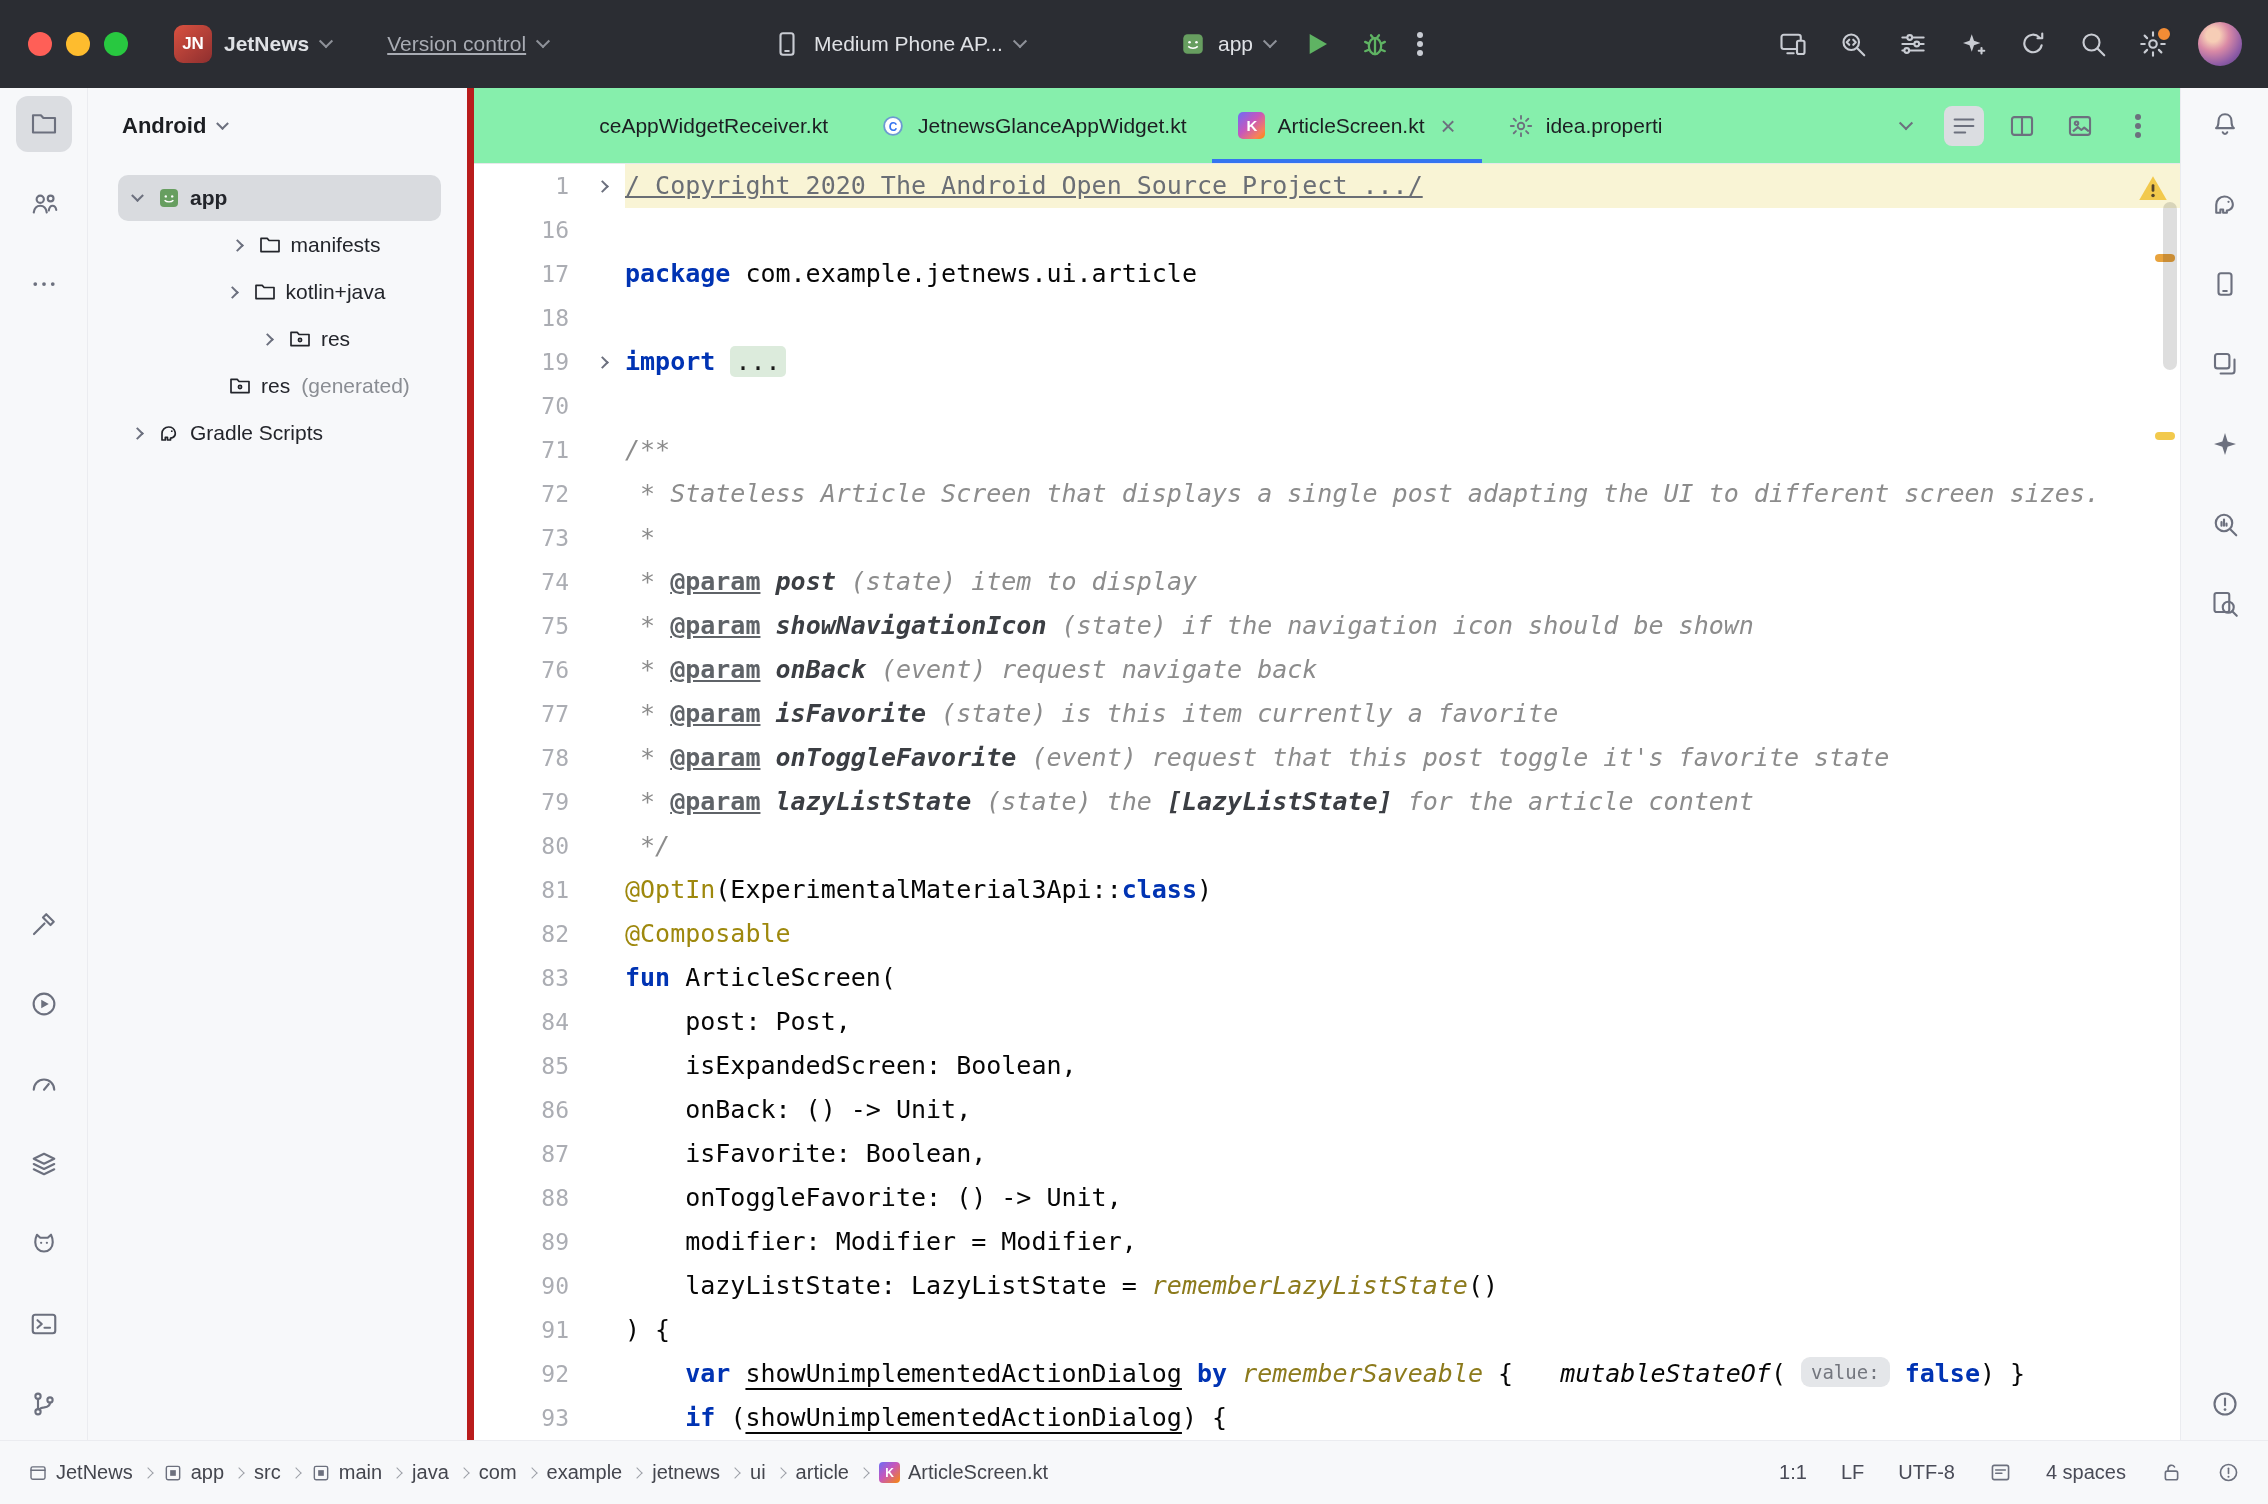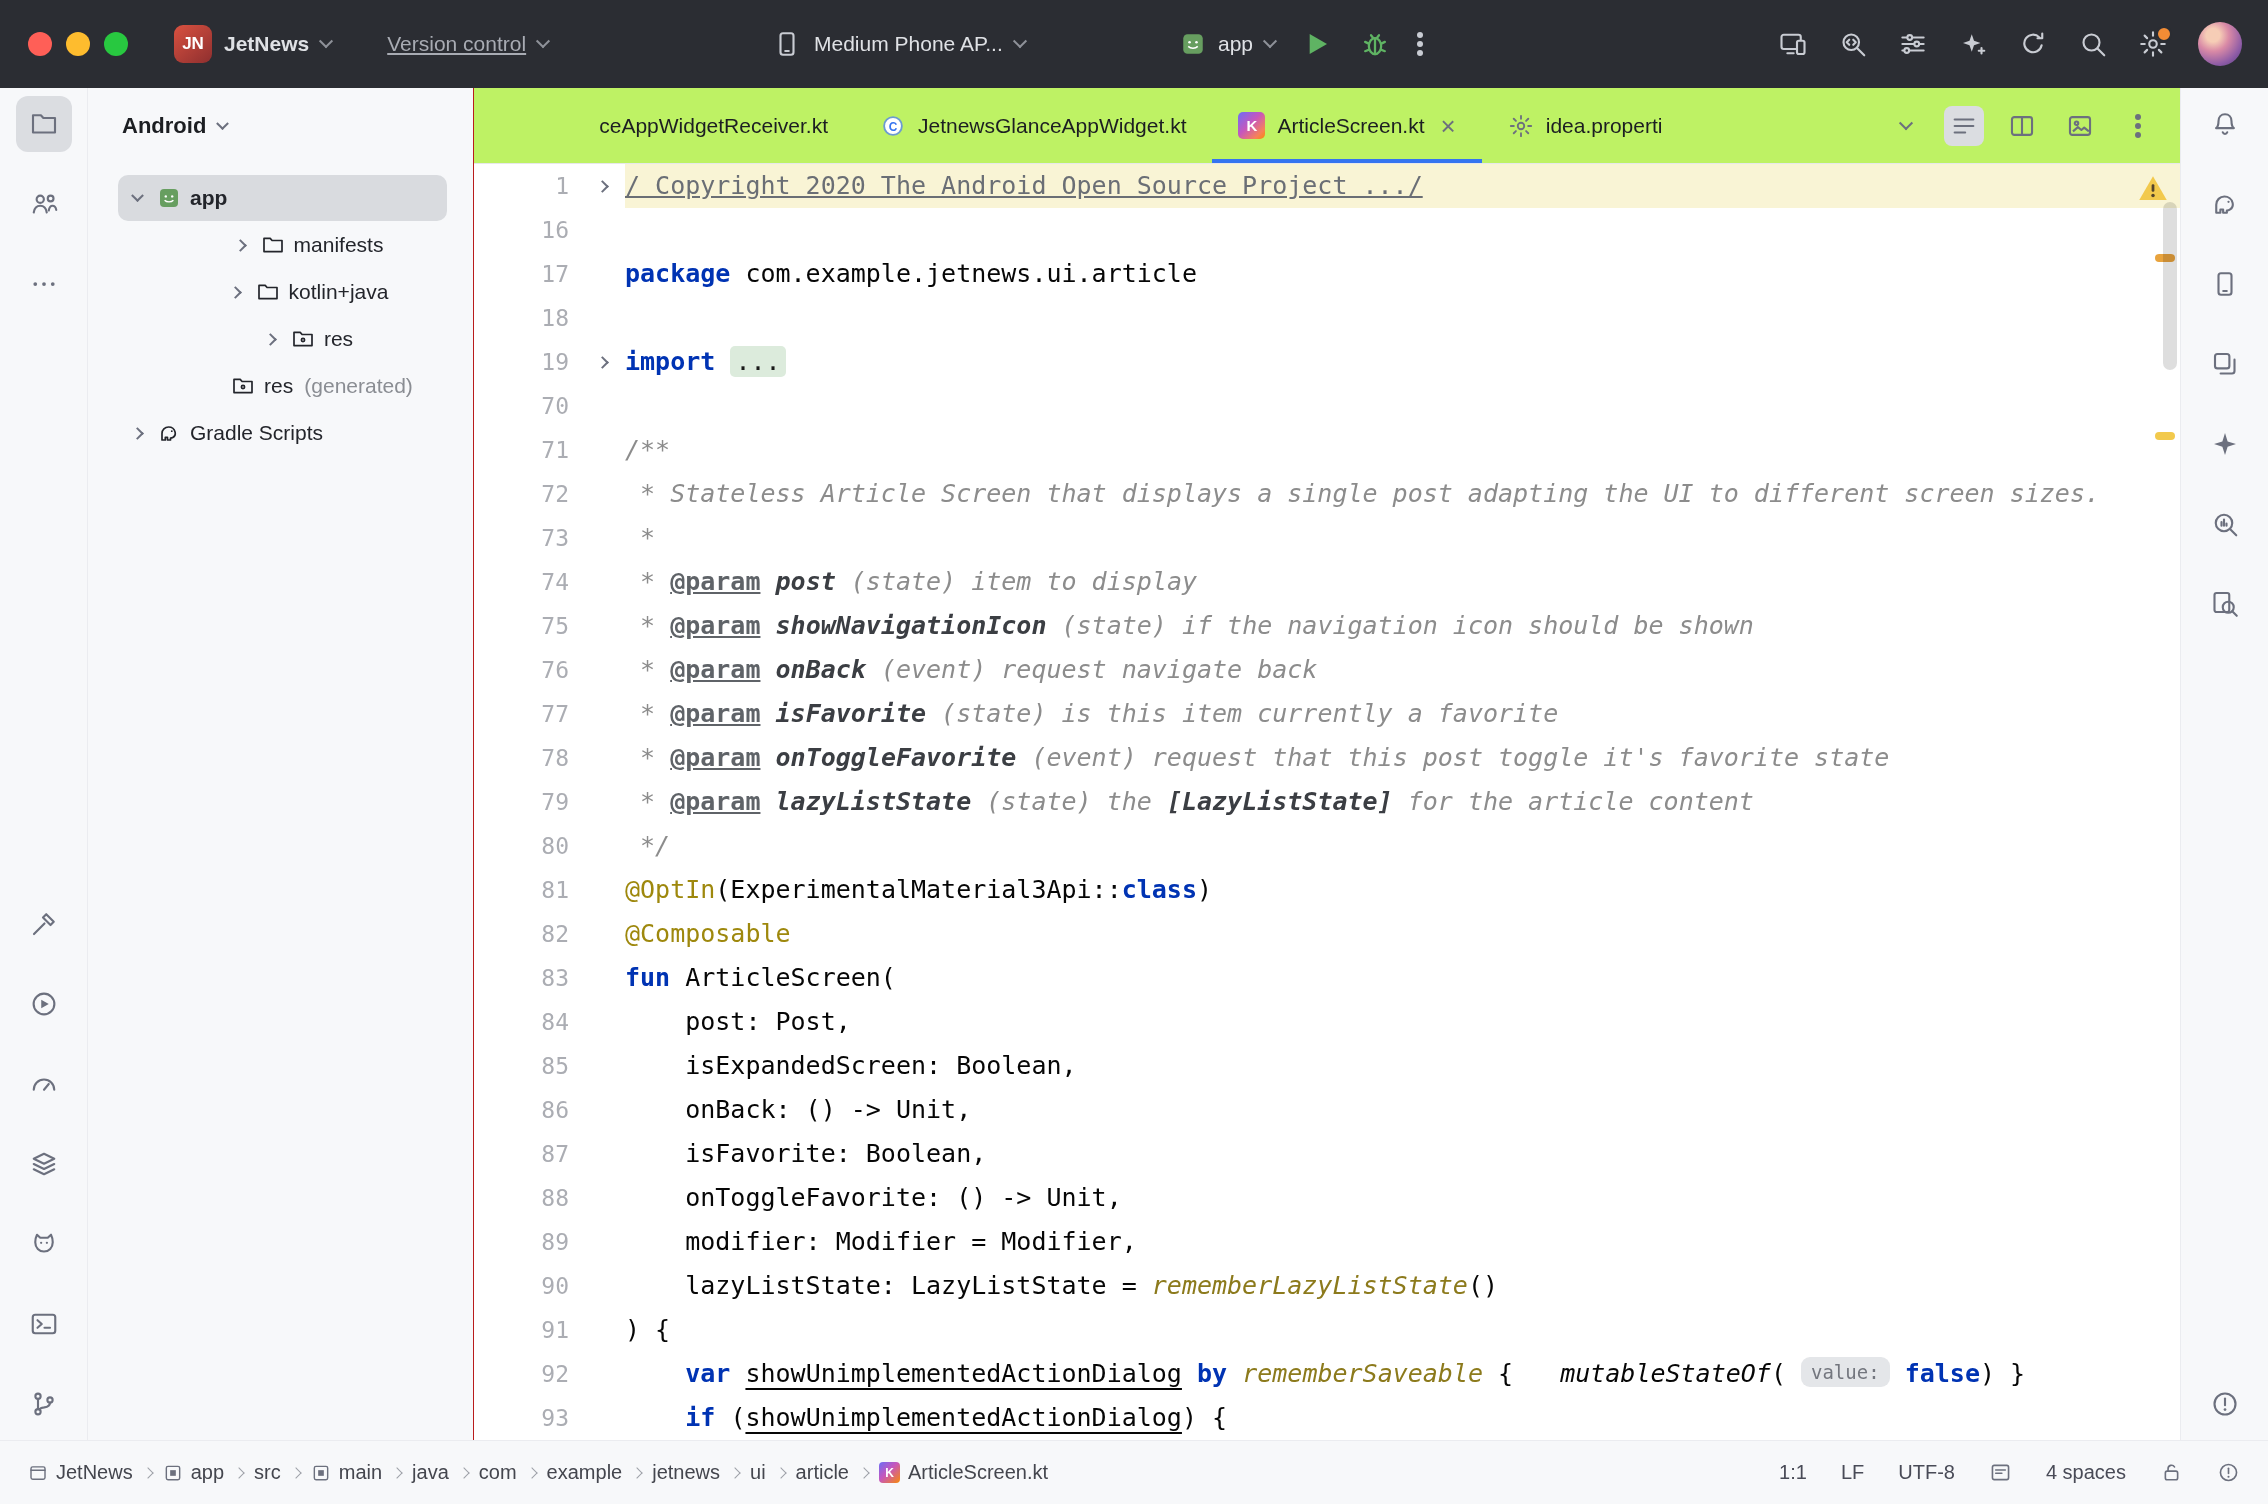--- a/index.html
+++ b/index.html
@@ -42,37 +42,37 @@
   .strip { width: 88px; flex: none; background: #F7F8FA; display: flex; flex-direction: column;
     align-items: center; gap: 24px; padding: 8px 0; }
   .strip-left { border-right: 1px solid #EBECF0; }
   .strip-right { border-left: 1px solid #EBECF0; }
   .strip-btn { width: 56px; height: 56px; border-radius: 12px; display: flex; align-items: center;
     justify-content: center; color: #6C707E; flex: none; }
   .strip-btn svg { width: 30px; height: 30px; }
   .strip-btn.selected { background: #DBDDE1; }
   .strip-btn.push { margin-top: auto; }
 
-  .project-panel { width: 386px; flex: none; background: #F7F8FA; border-right: 1px solid #b91c1c; }
+  .project-panel { width: 386px; flex: none; background: #F7F8FA; border-right: 7px solid #b91c1c; }
   .panel-header { height: 76px; display: flex; align-items: center; gap: 12px; padding-left: 34px;
     font-size: 22px; font-weight: 700; color: #1C1E22; }
   .panel-header .chev { width: 9px; height: 9px; color: #6C707E; }
   #tree { padding-top: 10px; }
   .tree-row { height: 46px; margin: 1px 26px 1px 30px; border-radius: 10px; display: flex; align-items: center;
     gap: 9px; font-size: 21px; color: #23252B; padding-left: 8px; }
   .tree-row.selected { background: var(--selection-bg, #D9DBDF); }
   .tree-row.depth1 { padding-left: 48px; justify-content: center; }
   .tree-chev { width: 22px; display: flex; justify-content: center; color: #6C707E; flex: none; }
   .tree-chev .chev { width: 9px; height: 9px; }
   .tree-icn { display: flex; flex: none; }
   .tree-icn svg { width: 24px; height: 24px; }
   .tree-label.bold { font-weight: 700; }
   .tree-suffix { color: #8A8D93; margin-left: 2px; }
 
-  .editor-col { flex: 1; display: flex; flex-direction: column; min-width: 0; background: #bef264; }
+  .editor-col { flex: 1; display: flex; flex-direction: column; min-width: 0; background: #86efac; }
 
   
   .tabbar { height: 76px; flex: none; display: flex; align-items: stretch; border-bottom: 1px solid #E7E8EB; }
   #tabs { display: flex; overflow: hidden; }
   .tab { display: flex; align-items: center; gap: 12px; padding: 0 26px; font-size: 21px; color: #1C1E22;
     position: relative; white-space: nowrap; }
   .tab.clipped { width: 380px; overflow: hidden; justify-content: flex-end; padding-left: 2px; }
   .tab.active::after { content: ""; position: absolute; left: 0; right: 0; bottom: -1px; height: 5px;
     background: var(--accent, #3574F0); }
   .tab-close { color: #6C707E; font-size: 26px; line-height: 1; margin-left: 4px; }

